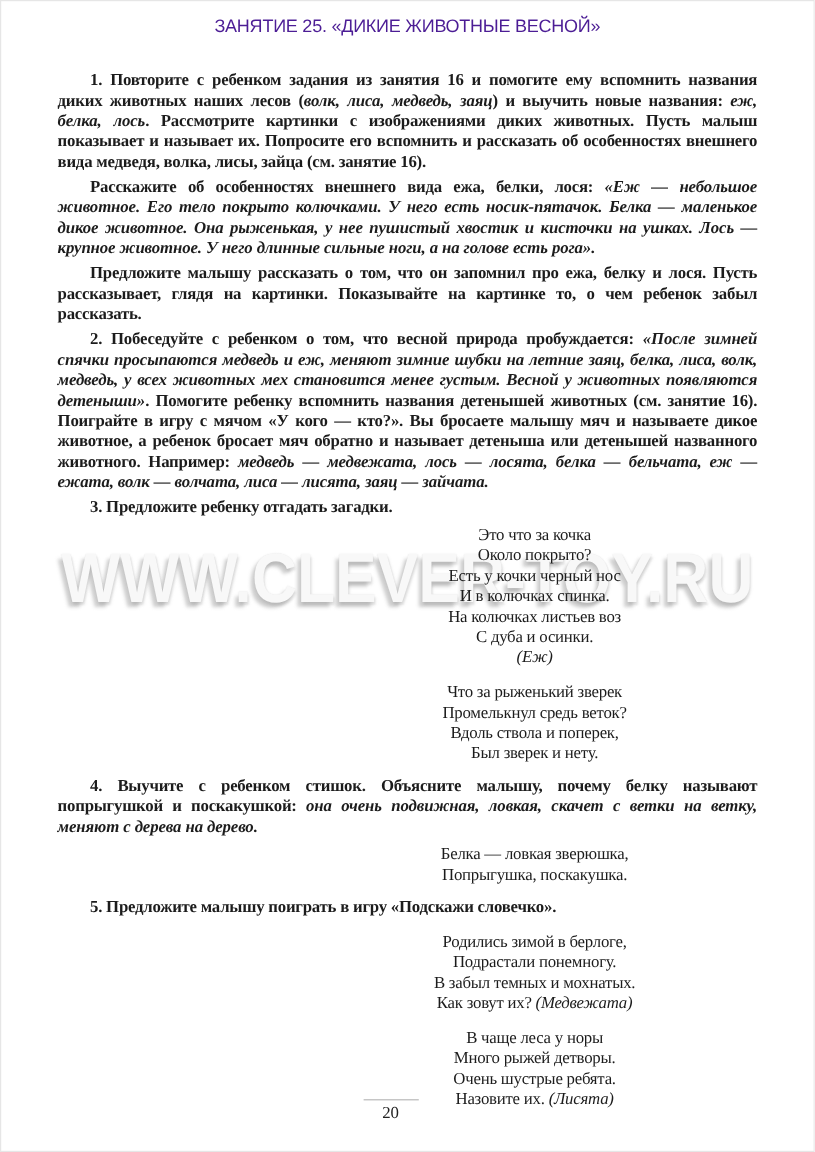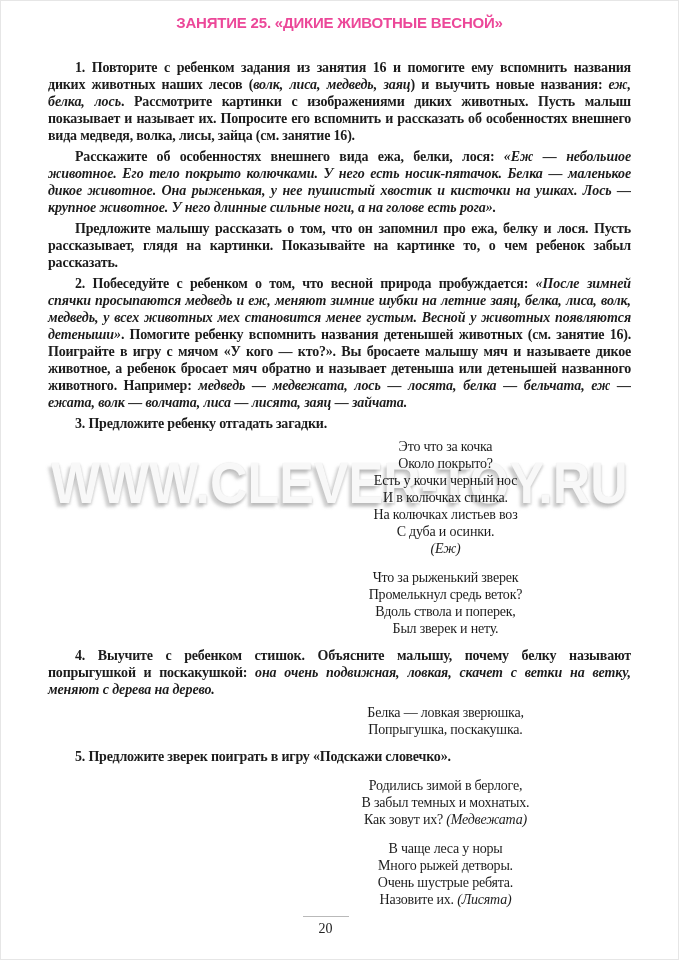--- a/index.html
+++ b/index.html
@@ -11,24 +11,24 @@
     overflow: hidden;
     box-sizing: border-box;
     border: 1px solid #e6e6e6;
     font-family: "Liberation Serif", "DejaVu Serif", serif;
     color: #1c1c1c;
   }
   .title {
     padding-top: 13px;
     text-align: center;
     font-family: "Liberation Sans", "DejaVu Sans", sans-serif;
-    font-weight: bold;
+    font-weight: normal;
     font-size: 15px;
     letter-spacing: -0.2px;
-    color: #ec4899;
+    color: #4c1d95;
   }
   .content {
     position: relative;
     z-index: 1;
     margin: 28px 43px 0 43px;
     font-size: 14px;
     line-height: 17px;
     letter-spacing: -0.2px;
     text-align: justify;
   }
@@ -122,24 +122,25 @@
       <div class="poem-line">Был зверек и нету.</div>
     </div>
 
     <p class="para after-poem"><b>4.</b><span> Выучите с ребенком стишок. Объясните малышу, почему белку называют попрыгушкой и поскакушкой: </span><i>она очень подвижная, ловкая, скачет с ветки на ветку, меняют с дерева на дерево.</i></p>
 
     <div class="poem">
       <div class="poem-line">Белка — ловкая зверюшка,</div>
       <div class="poem-line">Попрыгушка, поскакушка.</div>
     </div>
 
-    <p class="para after-poem"><b>5.</b><span> Предложите зверек поиграть в игру «Подскажи словечко».</span></p>
+    <p class="para after-poem"><b>5.</b><span> Предложите малышу поиграть в игру «Подскажи словечко».</span></p>
 
     <div class="poem gap-top">
       <div class="poem-line">Родились зимой в берлоге,</div>
+      <div class="poem-line">Подрастали понемногу.</div>
       <div class="poem-line">В забыл темных и мохнатых.</div>
       <div class="poem-line"><span>Как зовут их? </span><i>(Медвежата)</i></div>
     </div>
 
     <div class="poem gap-top">
       <div class="poem-line">В чаще леса у норы</div>
       <div class="poem-line">Много рыжей детворы.</div>
       <div class="poem-line">Очень шустрые ребята.</div>
       <div class="poem-line"><span>Назовите их. </span><i>(Лисята)</i></div>
     </div>

